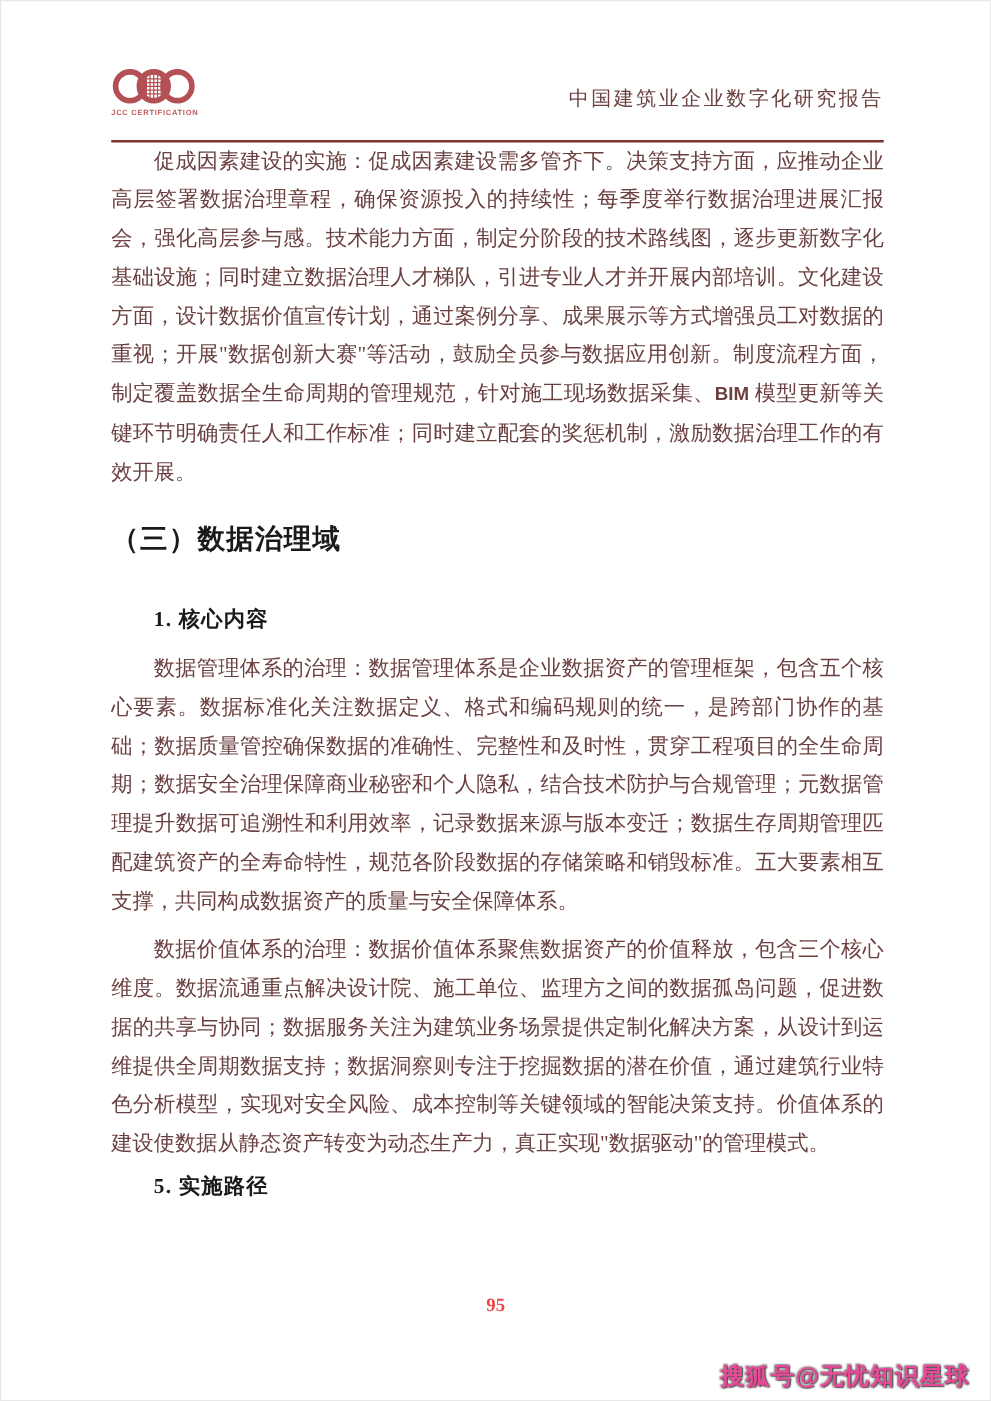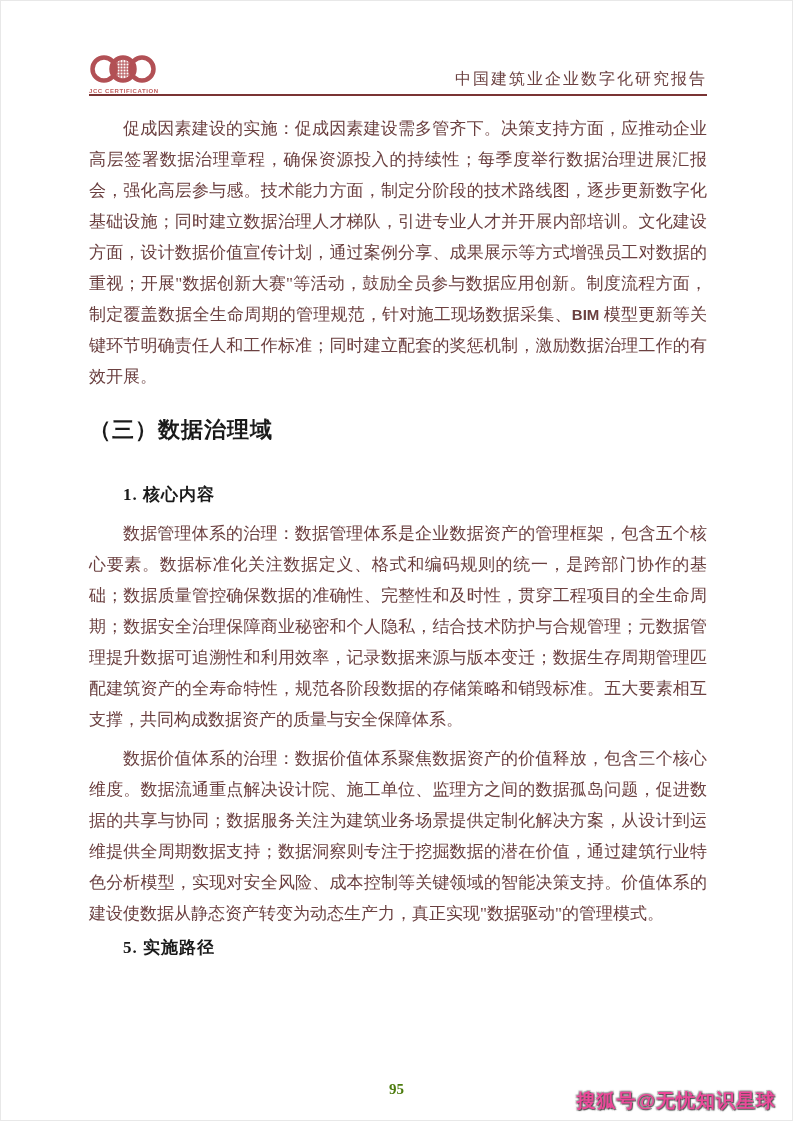--- a/index.html
+++ b/index.html
@@ -19,21 +19,21 @@
 
   
   .header {
     position: absolute;
     left: 88px; top: 54px;
     width: 618px;
     display: flex;
     justify-content: space-between;
     align-items: flex-end;
     border-bottom: 2px solid #7a3434;
-    padding-bottom: 0;
+    padding-bottom: 18px;
   }
   .logo-block { display: flex; flex-direction: column; align-items: flex-start; }
   .logo-label {
     font-family: "Liberation Sans", sans-serif;
     font-size: 6px;
     font-weight: bold;
     letter-spacing: 0.6px;
     color: #c05c5c;
     margin-top: 1px;
   }
@@ -83,22 +83,21 @@
   .para-4 { margin-top: 2px !important; }
 
   
   .page-number {
     position: absolute;
     top: 1036px; left: 0;
     width: 100%;
     text-align: center;
     font-size: 15px;
     font-weight: bold;
-    color: #4d7c0f;
-    margin-top: 44px;
+    color: #ef4444;
   }
 
   
   .watermark {
     position: absolute;
     right: 16px; bottom: 6px;
     font-family: Liberation Sans, sans-serif;
     font-size: 19px;
     font-weight: bold;
     letter-spacing: 1px;

